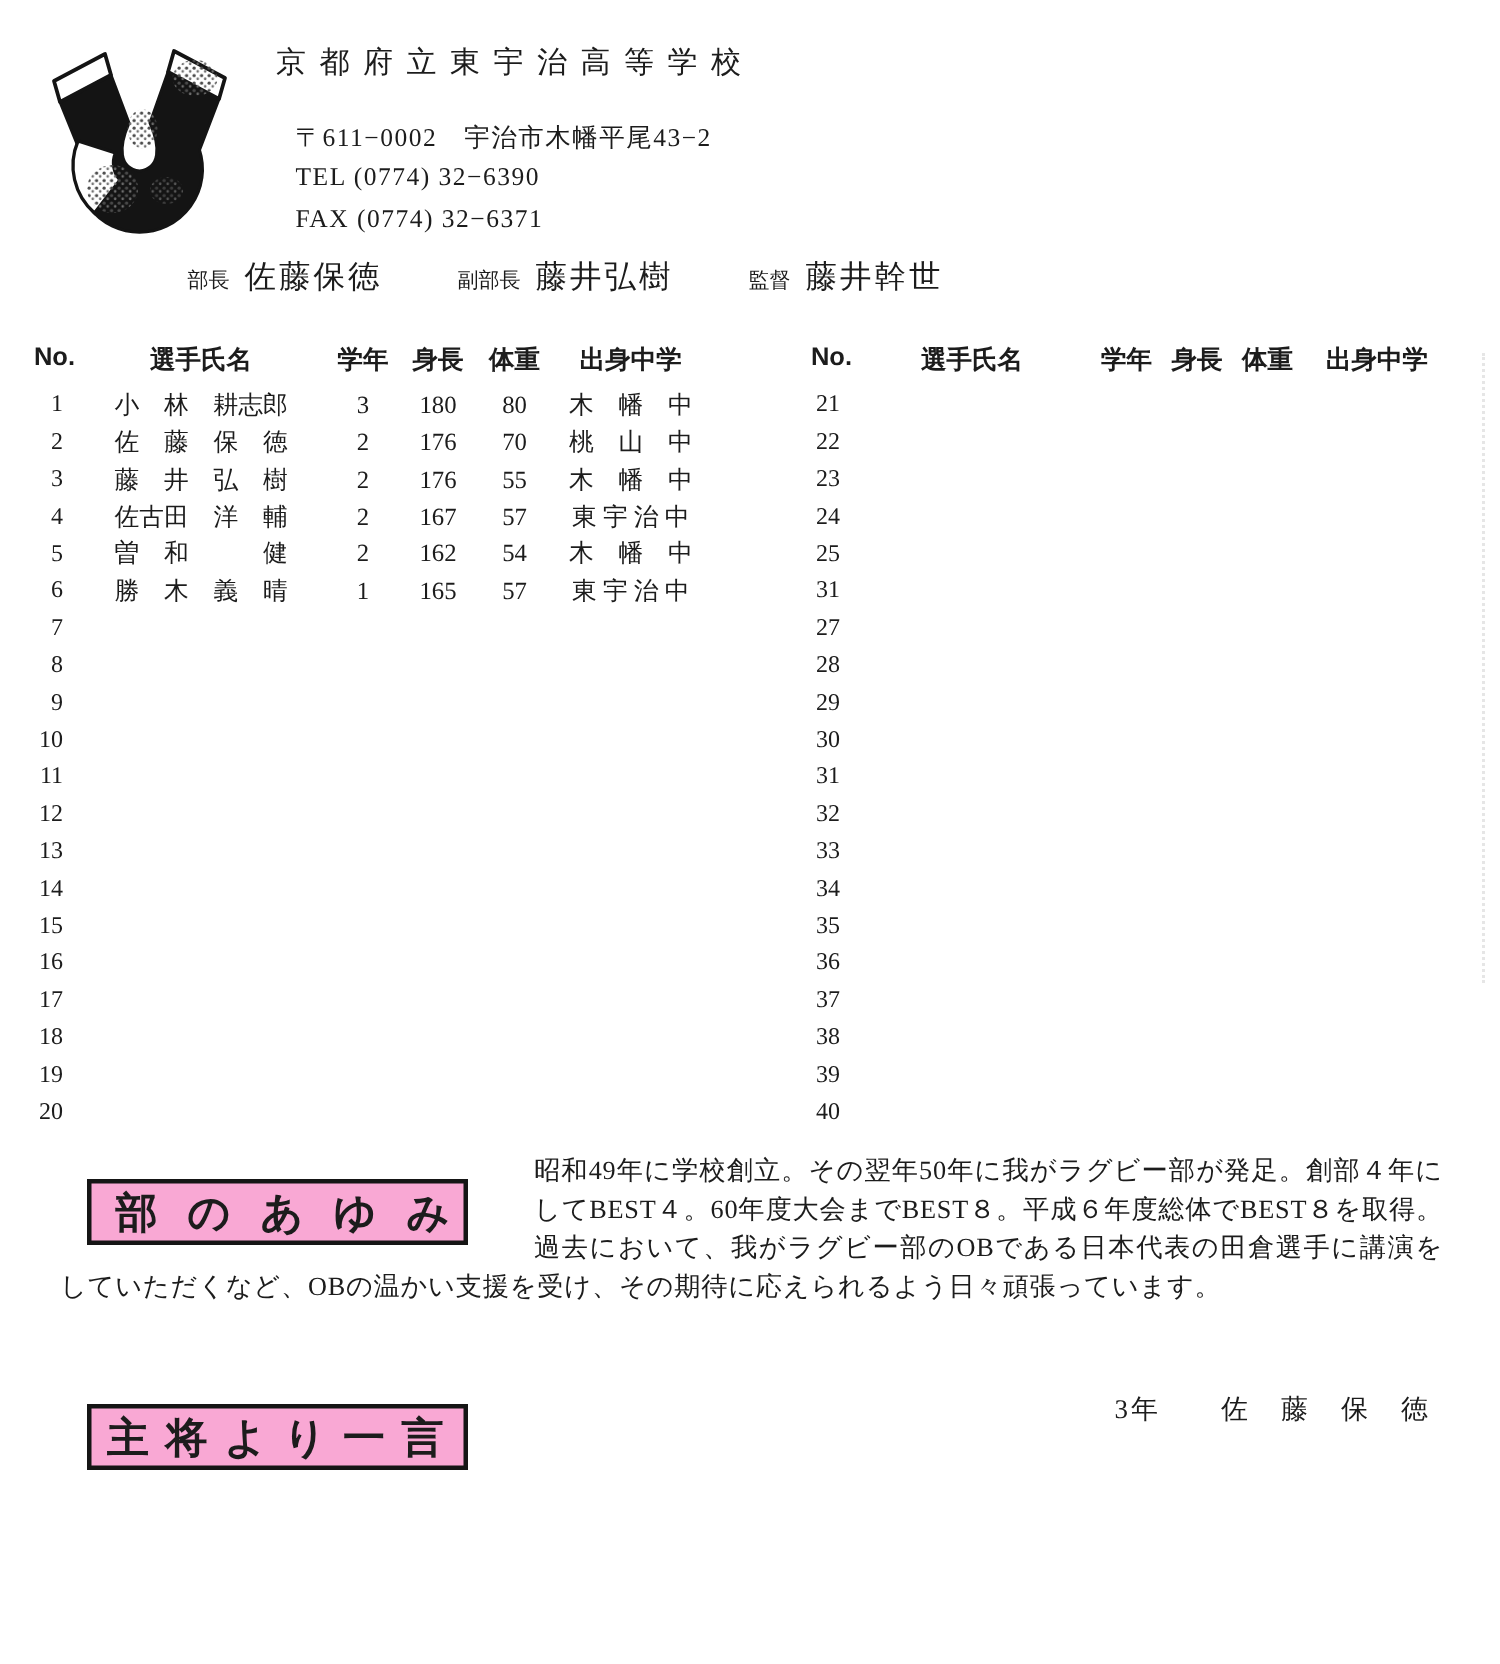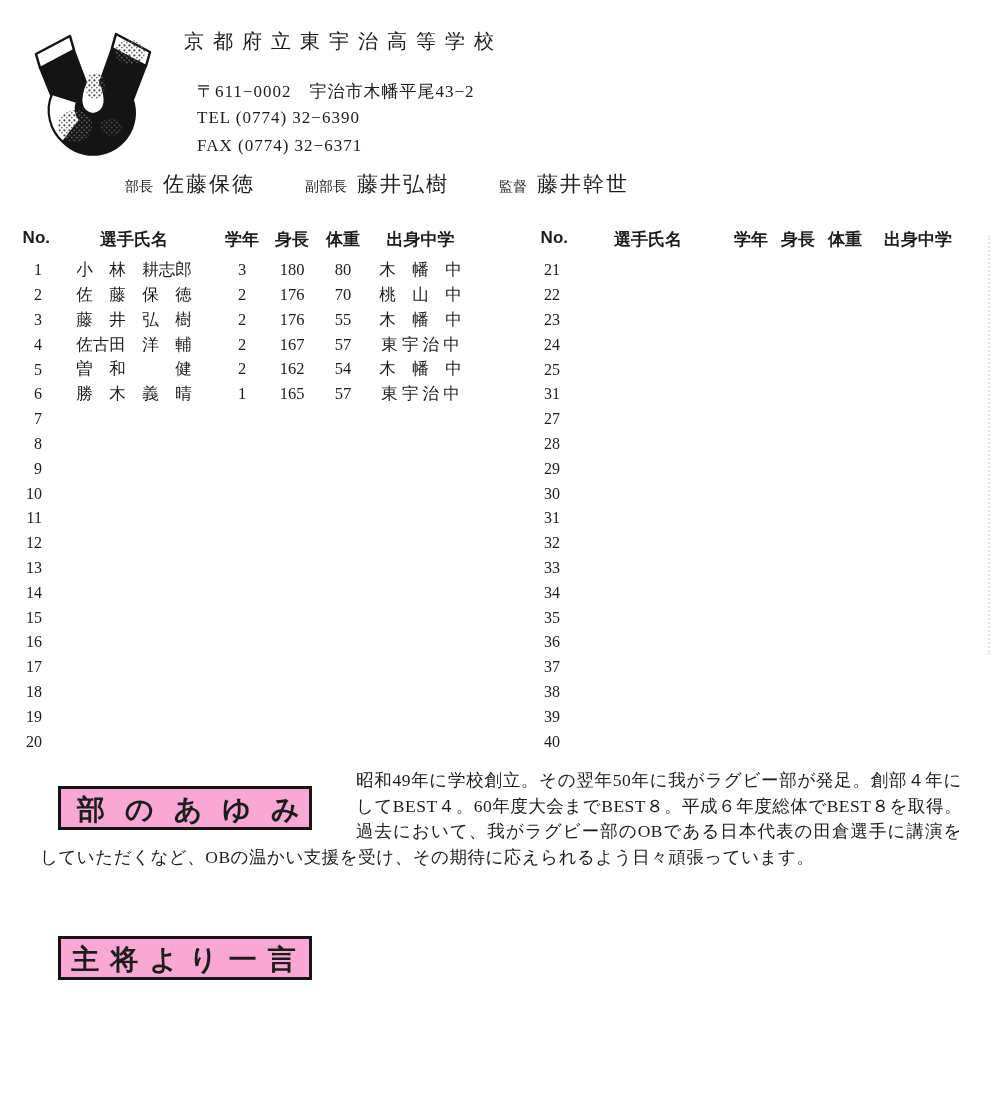--- a/index.html
+++ b/index.html
@@ -344,13 +344,14 @@
 
 <div class="scan-artifact"></div>
 
 <div class="sec sec-history">
   <div class="tbox tbox-history">部のあゆみ</div>
   <span>昭和49年に学校創立。その翌年50年に我がラグビー部が発足。創部４年にしてBEST４。60年度大会までBEST８。平成６年度総体でBEST８を取得。過去において、我がラグビー部のOBである日本代表の田倉選手に講演をしていただくなど、OBの温かい支援を受け、その期待に応えられるよう日々頑張っています。</span>
 </div>
 
 <div class="sec sec-captain">
   <div class="tbox tbox-captain">主将より一言</div>
+  <div class="signature">3年　　佐　藤　保　徳</div>
 </div>
 
 </body></html>

